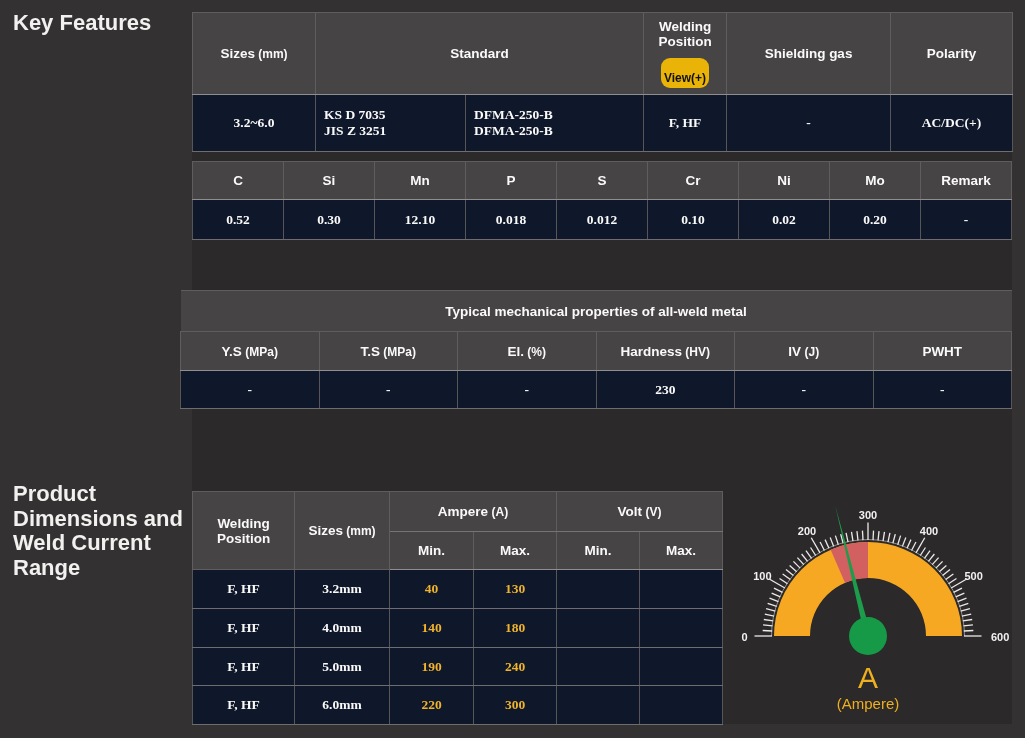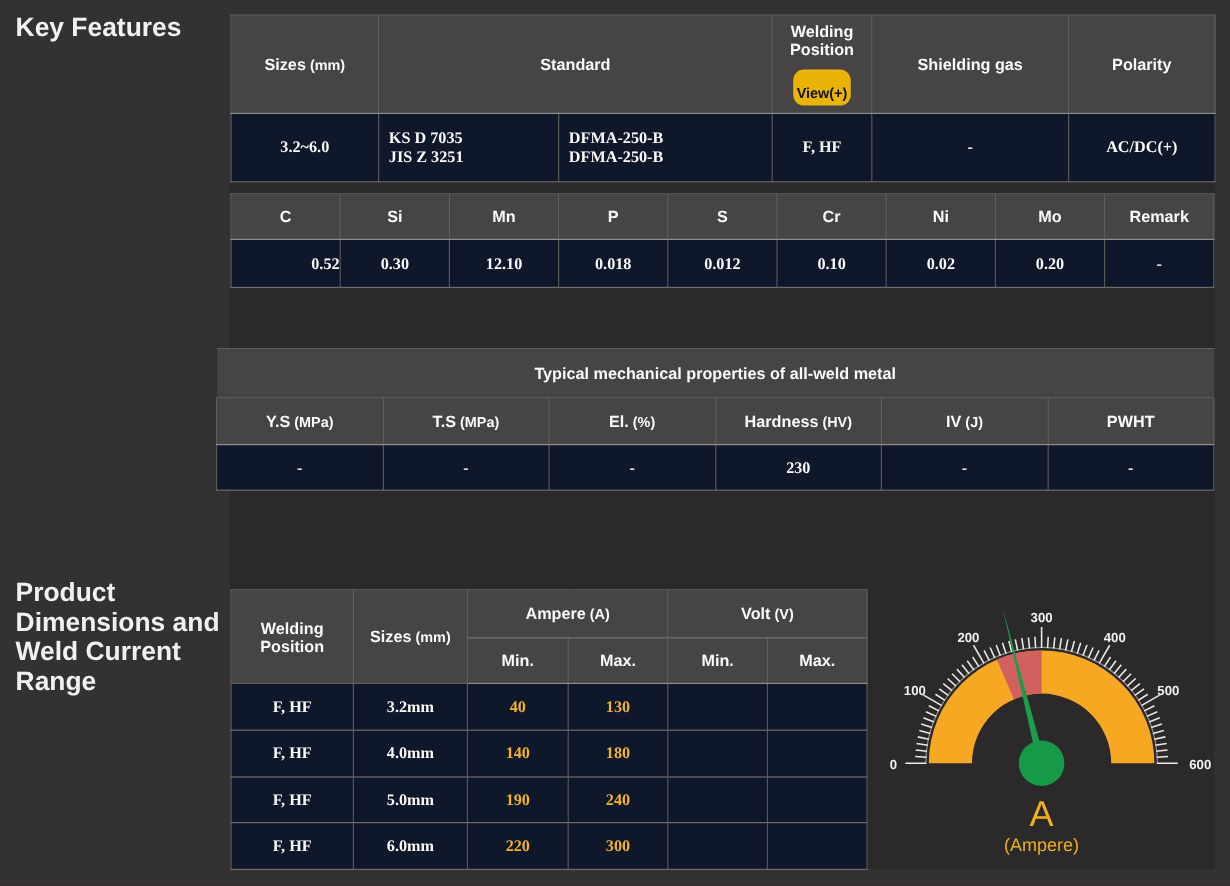--- a/index.html
+++ b/index.html
@@ -63,21 +63,21 @@
         <th>Si</th>
         <th>Mn</th>
         <th>P</th>
         <th>S</th>
         <th>Cr</th>
         <th>Ni</th>
         <th>Mo</th>
         <th>Remark</th>
   </tr>
   <tr>
-    <td style="height:40px;text-align:right;">0.52</td>
+    <td style="height:40px;">0.52</td>
         <td>0.30</td>
         <td>12.10</td>
         <td>0.018</td>
         <td>0.012</td>
         <td>0.10</td>
         <td>0.02</td>
         <td>0.20</td>
         <td>-</td>
   </tr>
 </tbody>

